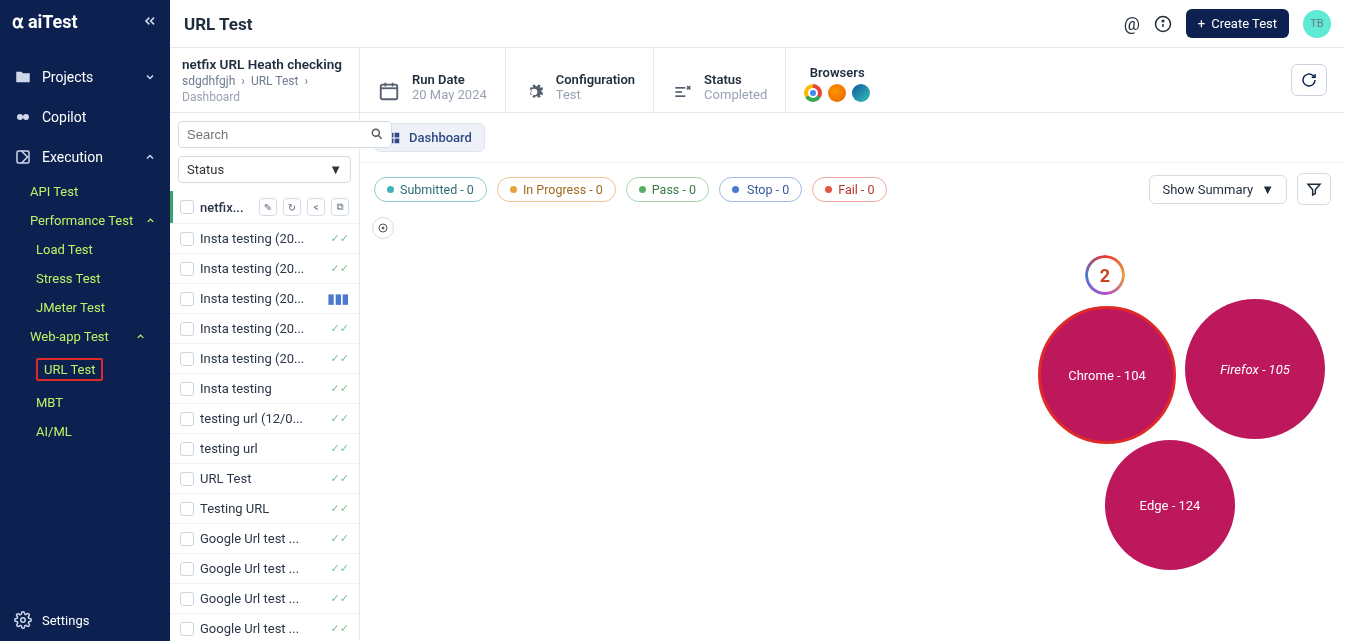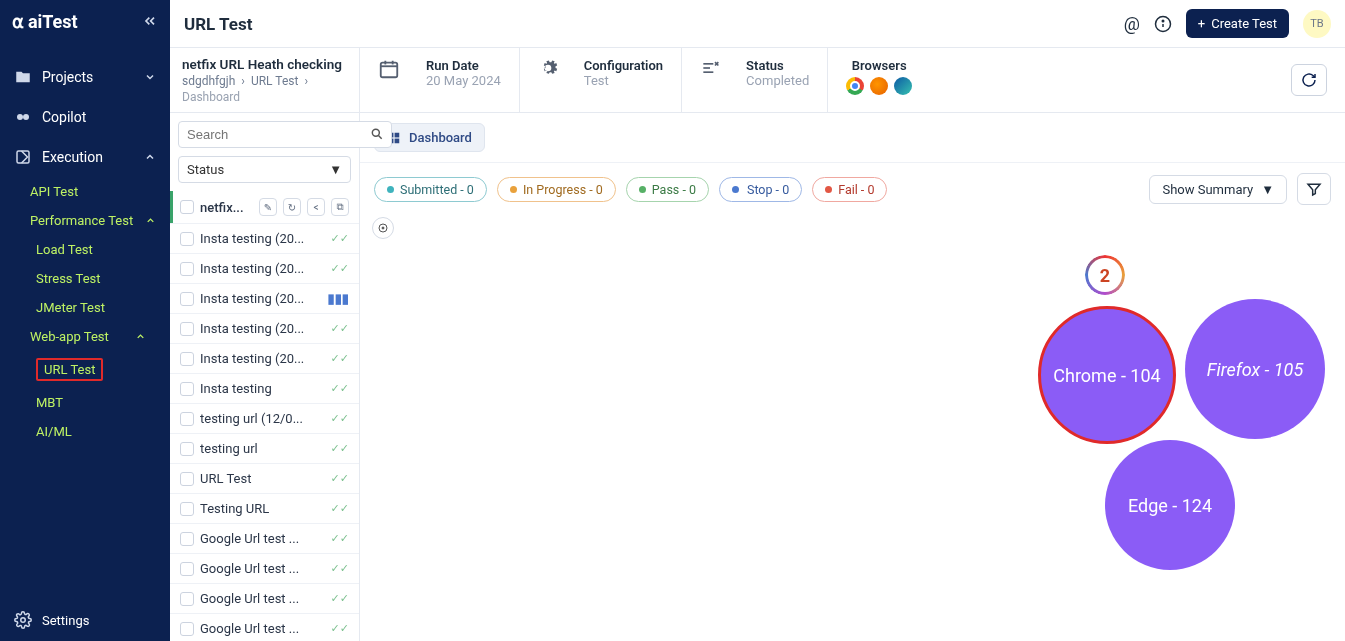--- a/index.html
+++ b/index.html
@@ -20,29 +20,29 @@
   .nav-sub.highlight { position: relative; }
   .nav-sub.highlight .box { border: 2px solid #e02a2a; padding: 2px 6px; border-radius: 2px; }
   .settings { margin-top: auto; padding: 12px 14px; display: flex; align-items: center; gap: 10px; }
 
   
   .main { flex: 1; display: flex; flex-direction: column; }
   .topbar { height: 48px; border-bottom: 1px solid #e5e9f0; display: flex; align-items: center; padding: 0 14px; gap: 10px; }
   .page-title { font-weight: 700; font-size: 17px; }
   .topbar-right { margin-left: auto; display: flex; align-items: center; gap: 14px; }
   .create-btn { background: #0c2150; color: #fff; border-radius: 6px; padding: 7px 12px; display: flex; align-items: center; gap: 6px; font-size: 13px; }
-  .avatar { width: 28px; height: 28px; border-radius: 50%; background: #fef9c3; display: flex; align-items: center; justify-content: center; font-size: 11px; color: #6b7688; }
+  .avatar { width: 28px; height: 28px; border-radius: 50%; background: #5eead4; display: flex; align-items: center; justify-content: center; font-size: 11px; color: #6b7688; }
 
   
   .meta-row { display: flex; align-items: stretch; border-bottom: 1px solid #e5e9f0; }
   .meta-left { width: 190px; padding: 8px 12px; border-right: 1px solid #e5e9f0; }
   .meta-left .t1 { font-weight: 600; font-size: 13.5px; color: #1f2d3d; }
   .meta-left .crumbs { font-size: 12px; color: #6e7b90; display: flex; gap: 6px; align-items: center; margin-top: 2px; flex-wrap: wrap;}
   .meta-left .dash { font-size: 12px; color: #99a2b1; margin-top: 2px; }
-  .meta-block { display: flex; align-items: flex-start; gap: 26px; padding: 10px 18px; border-right: 1px solid #e5e9f0; }
+  .meta-block { display: flex; align-items: flex-end; gap: 12px; padding: 10px 18px; border-right: 1px solid #e5e9f0; }
   .meta-block:last-child { border-right: none; }
   .meta-block .lbl { font-size: 13px; color: #1f2d3d; font-weight: 600; }
   .meta-block .val { font-size: 13px; color: #9aa3b3; }
   .meta-icon { color: #555f70; }
   .refresh-wrap { margin-left: auto; padding: 10px 18px; display: flex; align-items: center; }
   .refresh-btn { width: 36px; height: 32px; border: 1px solid #ccd3df; border-radius: 6px; display: flex; align-items: center; justify-content: center; color: #0c2150; }
   .browser-icons { display: flex; gap: 6px; }
   .bicon { width: 18px; height: 18px; border-radius: 50%; }
 
   
@@ -79,21 +79,21 @@
   .chip.pass .dot { background: #57b066; }
   .chip.stop { border-color: #9fb8e6; color: #365a9e; gap: 8px; }
   .chip.stop .dot { background: #4b79cf; }
   .chip.fail { border-color: #f0a8a0; color: #b3392c; }
   .chip.fail .dot { background: #e25744; }
   .chip-row .spacer { flex: 1; }
   .summary-btn { border: 1px solid #d5dbe5; padding: 6px 12px; border-radius: 6px; display: flex; gap: 8px; align-items: center; font-size: 13px; color: #1f2d3d;}
   .filter-btn { width: 34px; height: 32px; border: 1px solid #d5dbe5; border-radius: 6px; display: flex; align-items: center; justify-content: center; color: #1f2d3d;}
   .viz { flex: 1; position: relative; }
   .locate-btn { position: absolute; top: 2px; left: 12px; width: 22px; height: 22px; border: 1px solid #d5dbe5; border-radius: 50%; display:flex;align-items:center;justify-content:center;color:#555;}
-  .bubble { position: absolute; border-radius: 50%; display: flex; align-items: center; justify-content: center; text-align: center; color: #fff; font-size: 18px; background: #8b5cf6; }
+  .bubble { position: absolute; border-radius: 50%; display: flex; align-items: center; justify-content: center; text-align: center; color: #fff; font-size: 13px; background: #be185d; }
   .bubble.chrome { width: 134px; height: 134px; left: 680px; top: 93px; outline: 3px solid #e02a2a; outline-offset: -1px;}
   .bubble.firefox { width: 140px; height: 140px; left: 825px; top: 84px; font-style: italic; }
   .bubble.edge { width: 130px; height: 130px; left: 745px; top: 225px; }
   
   
   .annot { position: absolute; width: 40px; height: 40px; border-radius: 50%; display: flex; align-items: center; justify-content: center; font-weight: 700; font-size: 18px; background: #fff; }
   .annot::before { content:""; position:absolute; inset:0; border-radius:50%; padding:3px; background: conic-gradient(#e33, #e9a13b, #b14ccc, #4b79cf, #e33); -webkit-mask: linear-gradient(#000 0 0) content-box, linear-gradient(#000 0 0); -webkit-mask-composite: xor; mask-composite: exclude; }
   .annot.a2 { left: 725px; top: 40px; color: #c42; }
 
   svg { display: block; }

